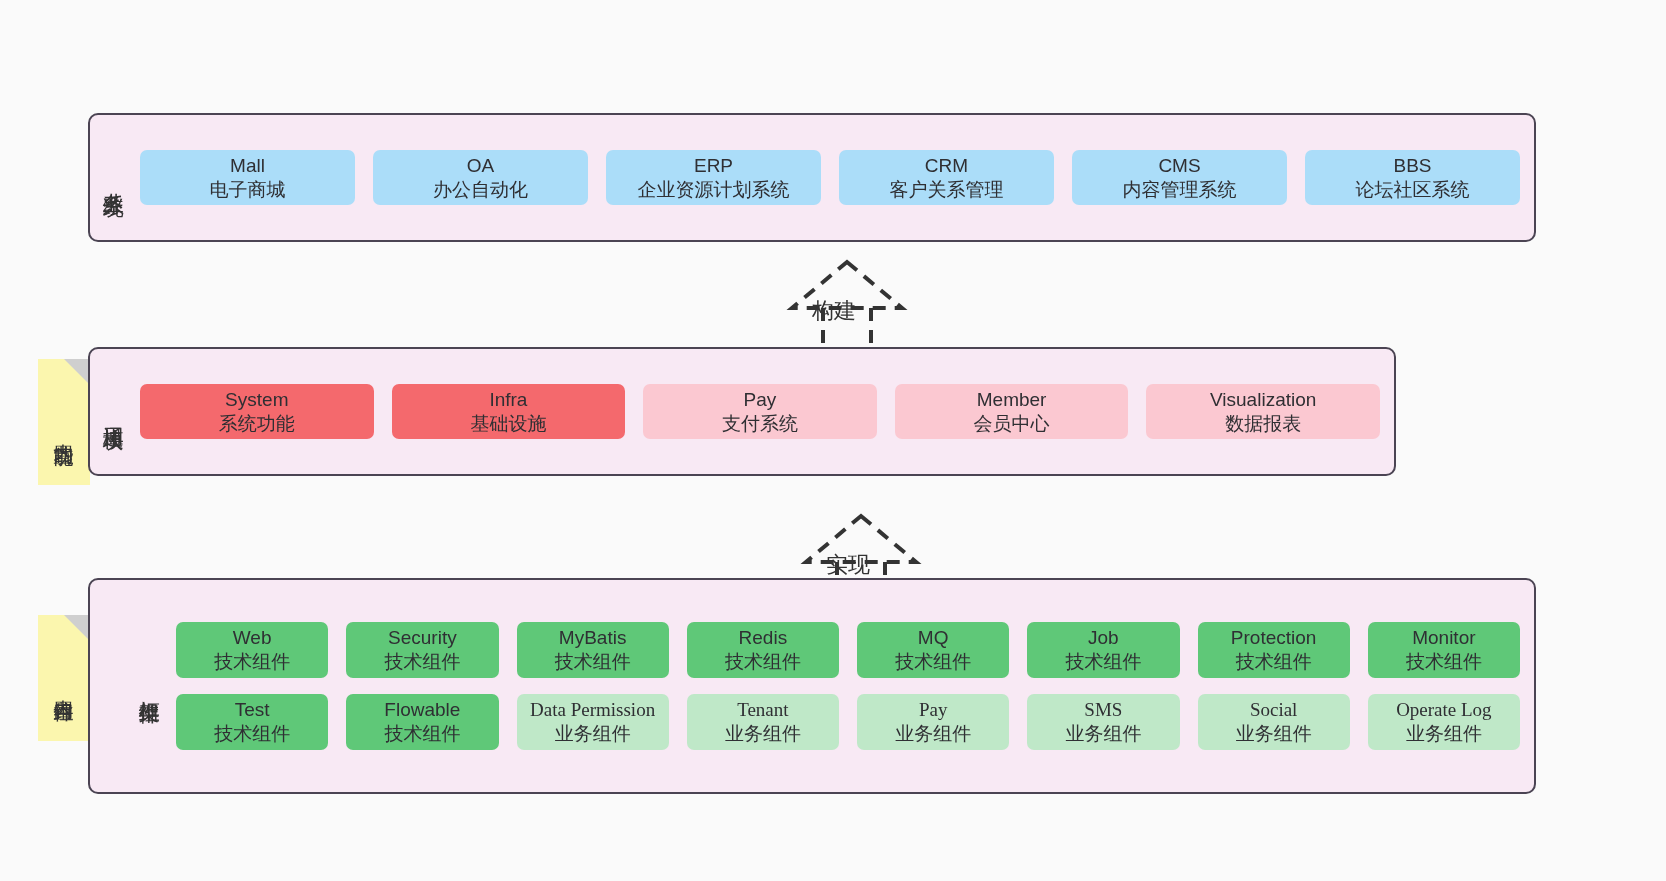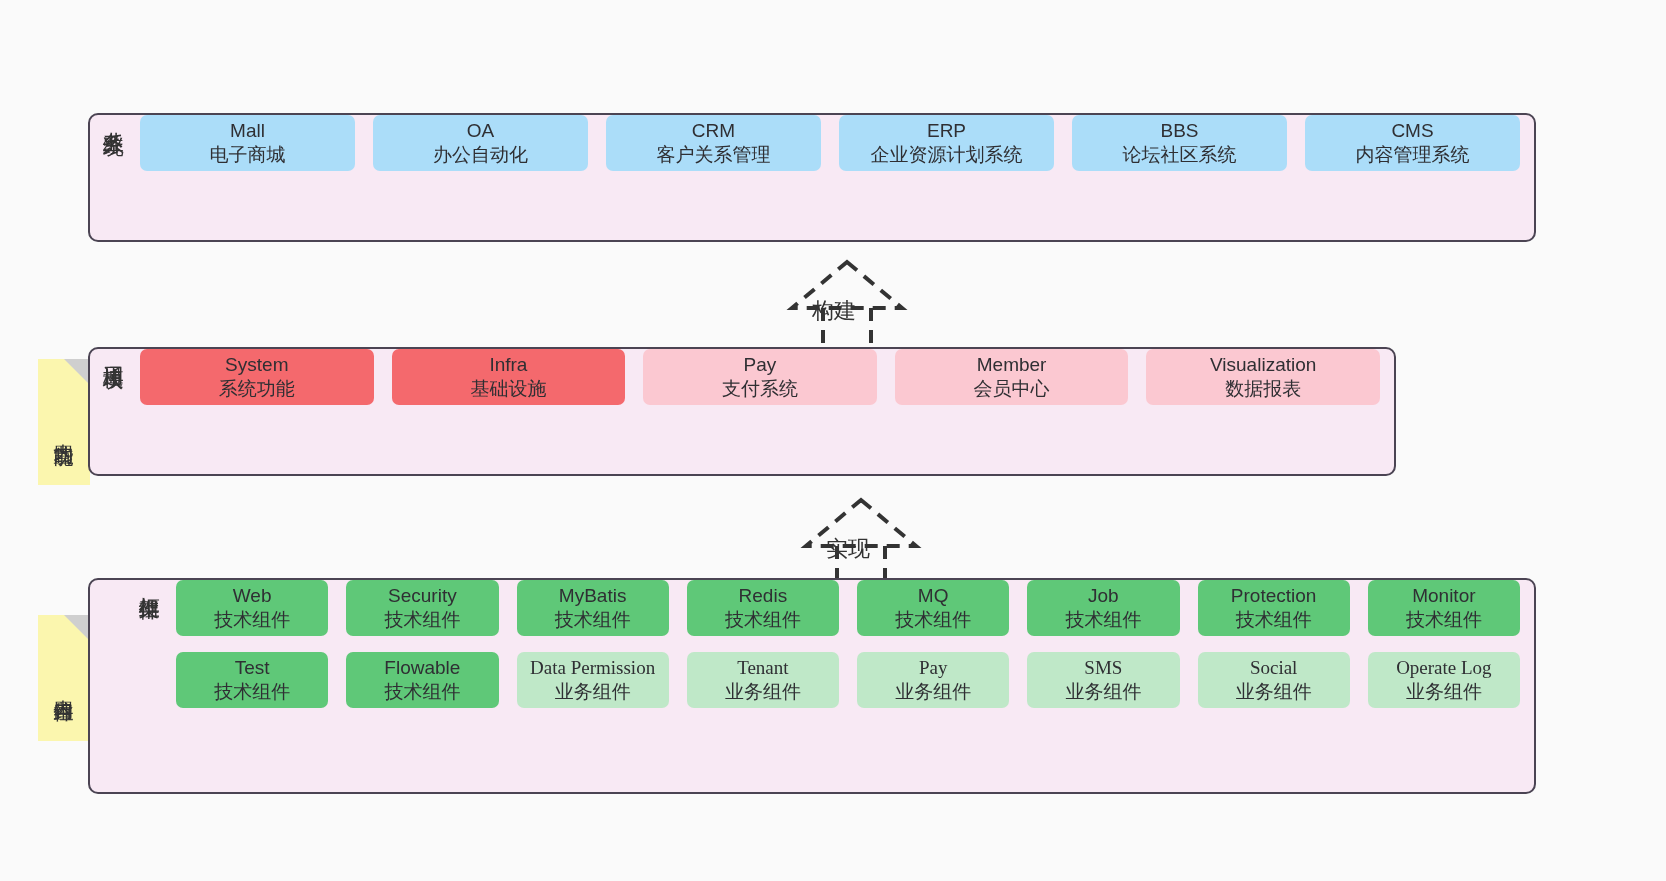--- a/index.html
+++ b/index.html
@@ -22,21 +22,21 @@
   }
 
   
   .layer {
     position: absolute;
     background: #f8e9f4;
     border: 2px solid #4b4453;
     border-radius: 10px;
     box-sizing: border-box;
     display: flex;
-    align-items: flex-start;
+    align-items: center;
   }
   .layer-title {
     flex: 0 0 auto;
     width: 46px;
     display: flex;
     align-items: center;
     justify-content: center;
     font-size: 21px;
     line-height: 1.08;
     color: #333333;
@@ -136,34 +136,34 @@
       <div class="row">
         <div class="cell c-blue">
           <span class="l1">Mall</span>
           <span class="l2">电子商城</span>
         </div>
         <div class="cell c-blue">
           <span class="l1">OA</span>
           <span class="l2">办公自动化</span>
         </div>
         <div class="cell c-blue">
+          <span class="l1">ERP</span>
+          <span class="l2">企业资源计划系统</span>
+        </div>
+        <div class="cell c-blue">
           <span class="l1">CRM</span>
           <span class="l2">客户关系管理</span>
         </div>
         <div class="cell c-blue">
-          <span class="l1">ERP</span>
-          <span class="l2">企业资源计划系统</span>
+          <span class="l1">CMS</span>
+          <span class="l2">内容管理系统</span>
         </div>
         <div class="cell c-blue">
           <span class="l1">BBS</span>
           <span class="l2">论坛社区系统</span>
-        </div>
-        <div class="cell c-blue">
-          <span class="l1">CMS</span>
-          <span class="l2">内容管理系统</span>
         </div>
       </div>
     </div>
   </div>
 
   <div class="connector" style="left:752px; top:256px; width:190px; height:100px;">
     <svg width="190" height="100" viewBox="0 0 190 100">
 
       <path d="M 95 6 L 150 52 L 40 52 Z" fill="#fafafa" stroke="#333333" stroke-width="4" stroke-dasharray="13 9" stroke-linejoin="miter"></path>
 
@@ -200,21 +200,21 @@
           <span class="l2">会员中心</span>
         </div>
         <div class="cell c-pink">
           <span class="l1">Visualization</span>
           <span class="l2">数据报表</span>
         </div>
       </div>
     </div>
   </div>
 
-  <div class="connector" style="left:766px; top:494px; width:190px; height:100px;text-align:right;">
+  <div class="connector" style="left:766px; top:510px; width:190px; height:100px;text-align:right;">
     <svg width="190" height="100" viewBox="0 0 190 100">
       <path d="M 95 6 L 150 52 L 40 52 Z" fill="#fafafa" stroke="#333333" stroke-width="4" stroke-dasharray="13 9" stroke-linejoin="miter"></path>
       <path d="M 71 52 L 71 100" fill="none" stroke="#333333" stroke-width="4" stroke-dasharray="13 9"></path>
       <path d="M 119 52 L 119 100" fill="none" stroke="#333333" stroke-width="4" stroke-dasharray="13 9"></path>
       <path d="M 71 98 L 119 98" fill="none" stroke="#333333" stroke-width="4" stroke-dasharray="13 9"></path>
     </svg>
     <span class="conn-label" style="left:60px; top:40px;">实现</span>
   </div>
 
   <div class="note" style="left:38px; top:615px; width:52px; height:126px;">

